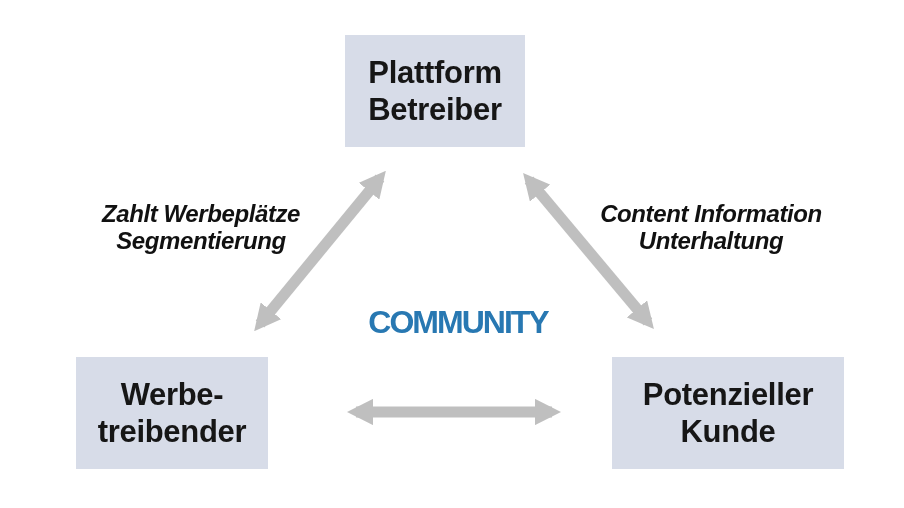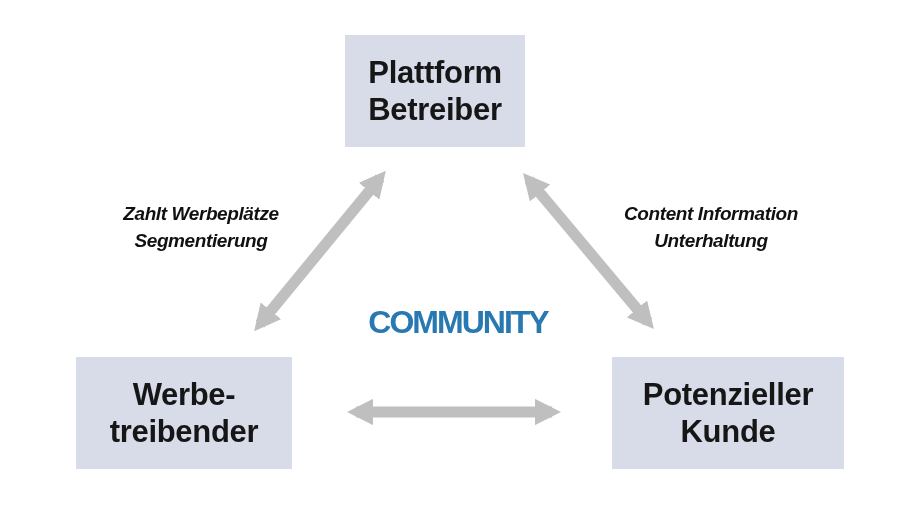--- a/index.html
+++ b/index.html
@@ -23,29 +23,29 @@
     justify-content: center;
     text-align: center;
     color: #161616;
     font-weight: 700;
     font-size: 31px;
     line-height: 37px;
     white-space: pre-line;
     letter-spacing: -0.3px;
   }
   .node-platform  { left: 345px; top: 35px;  width: 180px; height: 112px; }
-  .node-advertiser{ left: 76px;  top: 357px; width: 216px; height: 112px; }
+  .node-advertiser{ left: 76px;  top: 357px; width: 192px; height: 112px; }
   .node-customer  { left: 612px; top: 357px; width: 232px; height: 112px; }
 
   .edge-label {
     position: absolute;
     color: #111111;
     font-weight: 700;
     font-style: italic;
-    font-size: 19px;
+    font-size: 24px;
     line-height: 27px;
     letter-spacing: -0.4px;
     text-align: center;
     white-space: pre-line;
   }
   .label-left   { left: 90px;  top: 200px; width: 222px; }
   .label-right  { left: 600px; top: 200px; width: 222px; }
   .label-bottom { left: 348px; top: 436px; width: 214px; }
 
   .community-title {

